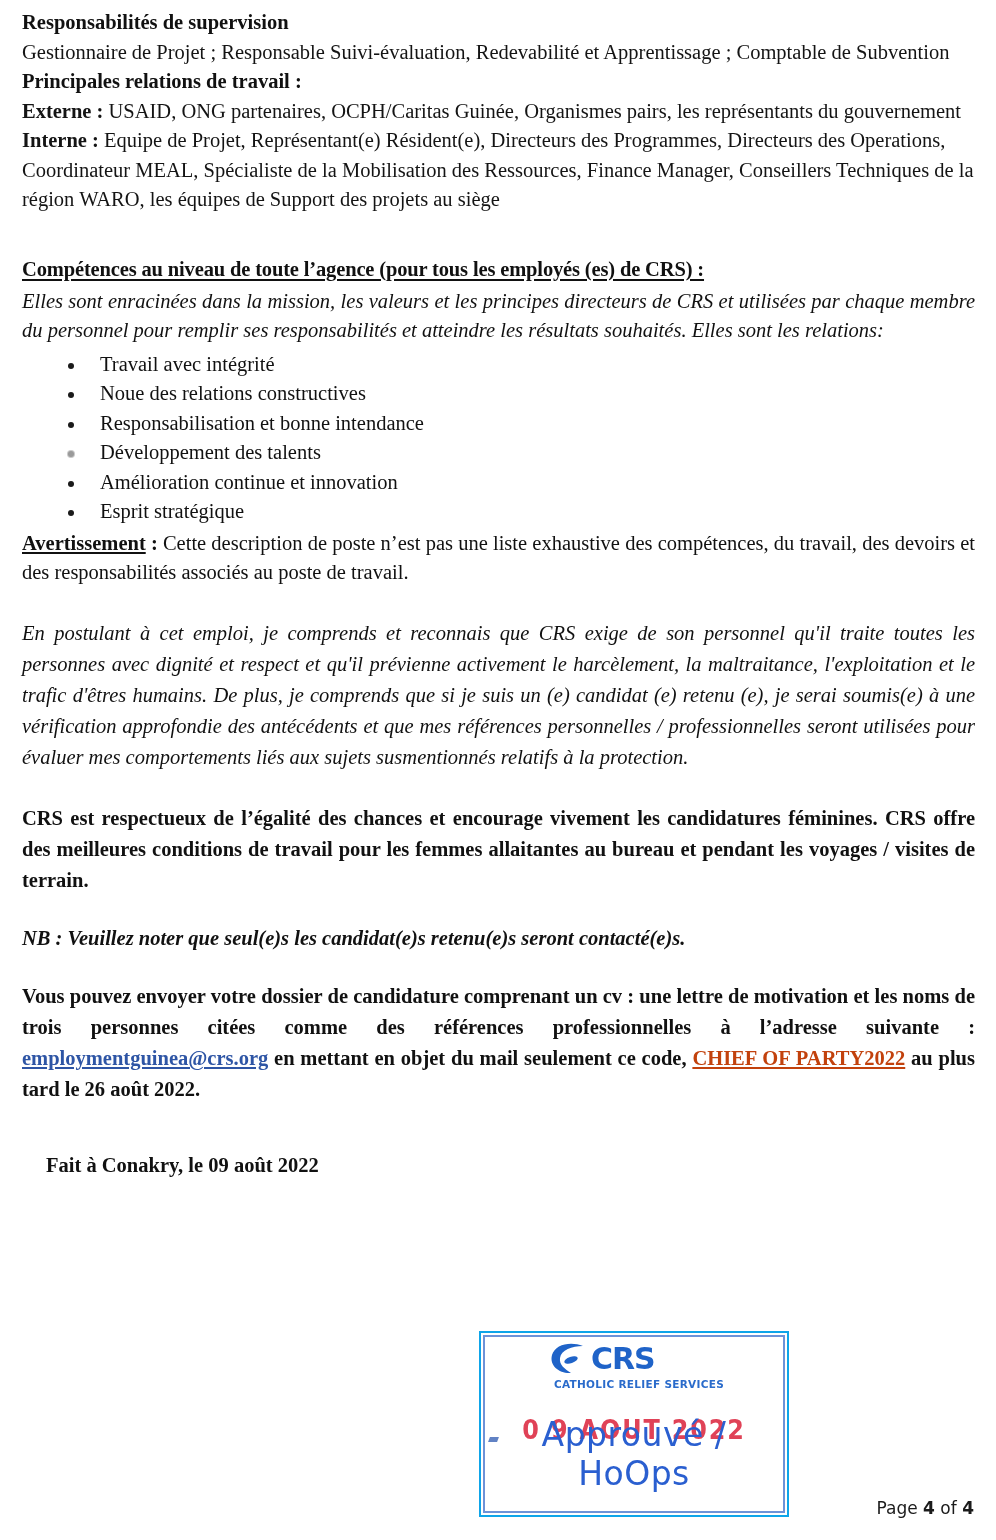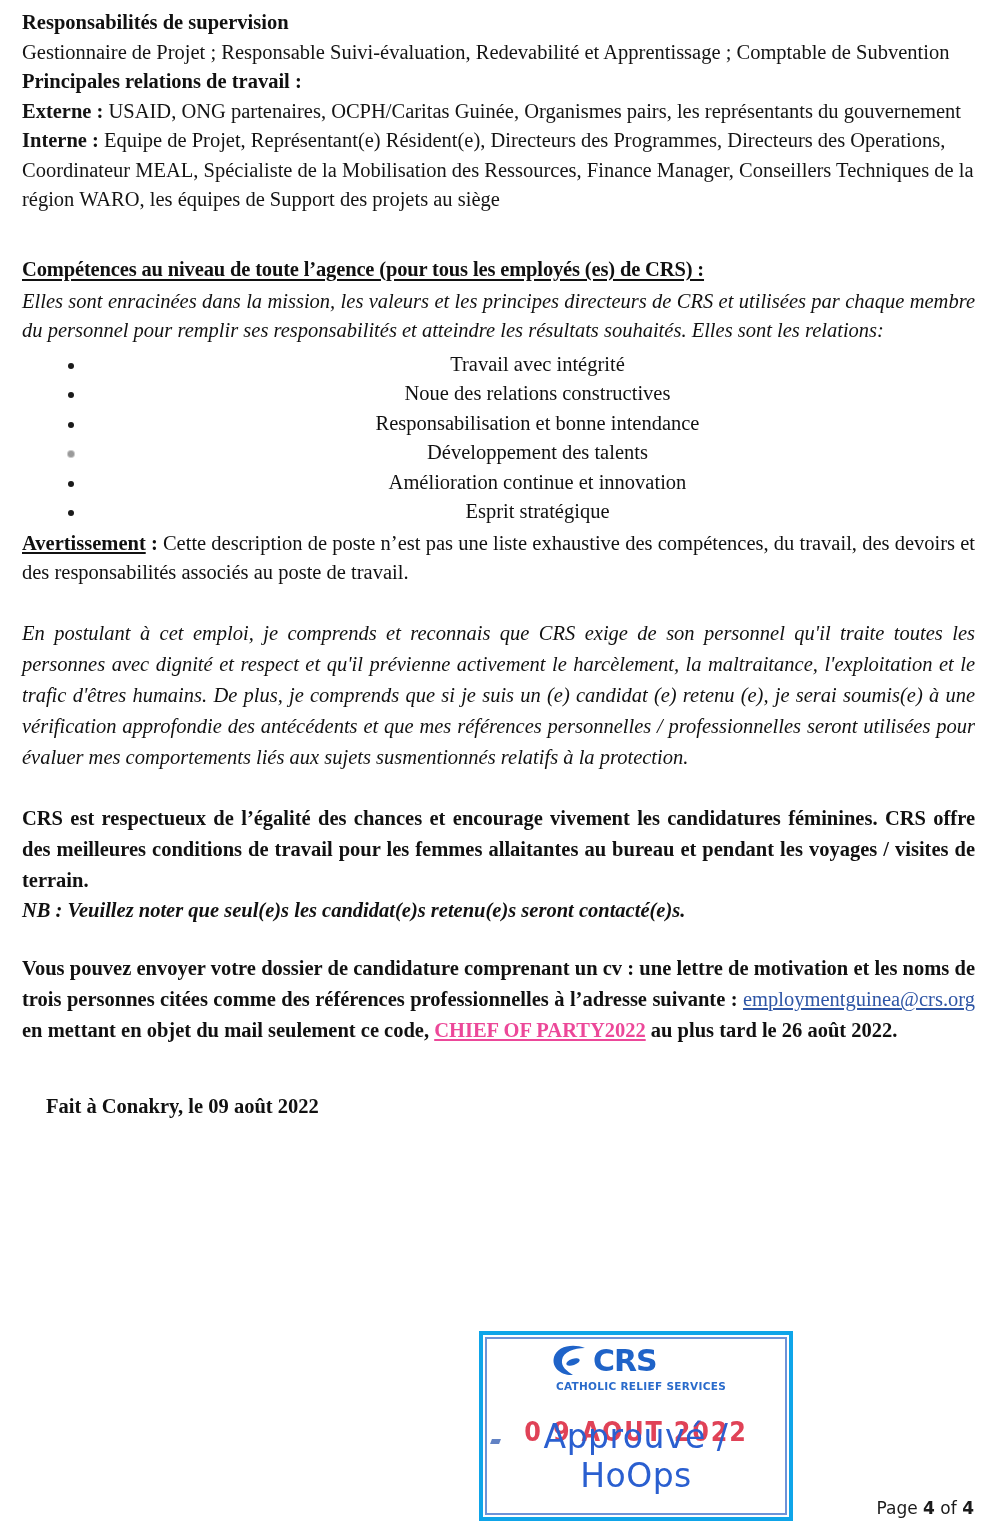--- a/index.html
+++ b/index.html
@@ -57,21 +57,20 @@
     line-height: 29.5px;
     text-align: justify;
     margin-top: 4px;
   }
 
   
   .bullets {
     list-style: none;
     margin: 4px 0 0 0;
     padding: 0;
-    text-align: center;
   }
   .bullets li {
     position: relative;
     padding-left: 78px;
     font-size: 20.5px;
     line-height: 29.5px;
   }
   .bullets li::before {
     content: "";
     position: absolute;
@@ -110,42 +109,43 @@
 
   .equal {
     margin-top: 30px;
     font-weight: bold;
     font-size: 20.5px;
     line-height: 31px;
     text-align: justify;
   }
 
   .nb {
+    margin-top: 28px;
     font-weight: bold;
     font-style: italic;
     font-size: 20.5px;
     line-height: 29.5px;
   }
 
   .apply {
     margin-top: 28px;
     font-weight: bold;
     font-size: 20.5px;
     line-height: 31px;
     text-align: justify;
   }
 
   .link {
     color: #2e55a5;
     text-decoration: underline;
     text-underline-offset: 2px;
-    font-weight: normal;
+    font-weight: bold;
   }
   .link-code {
-    color: #ec4899;
+    color: #c2410c;
     text-decoration: underline;
     text-underline-offset: 2px;
     font-weight: bold;
     margin-top: 6px;
   }
 
   .signoff {
     margin-top: 46px;
     margin-left: 24px;
     font-weight: bold;
@@ -153,21 +153,21 @@
     line-height: 29px;
   }
 
   
   .stamp {
     position: absolute;
     left: 479px;
     top: 1331px;
     width: 306px;
     height: 182px;
-    border: 4px solid #0ea5e9;
+    border: 2px solid #0ea5e9;
     box-shadow: inset 0 0 0 2px #ffffff, inset 0 0 0 4px #6d93d8;
     background: #ffffff;
   }
   .stamp-logo {
     position: absolute;
     left: 68px;
     top: 6px;
     width: 180px;
     height: 58px;
   }

